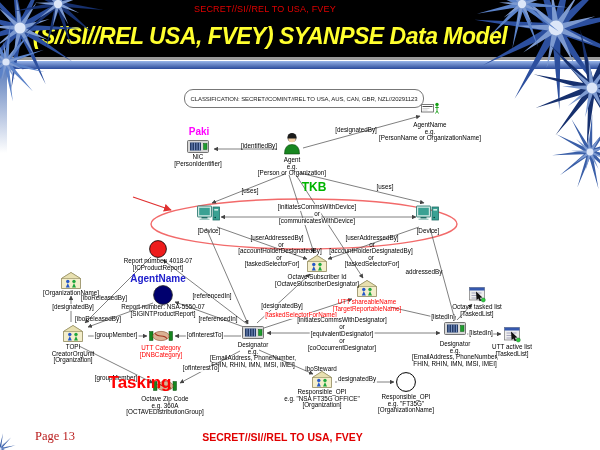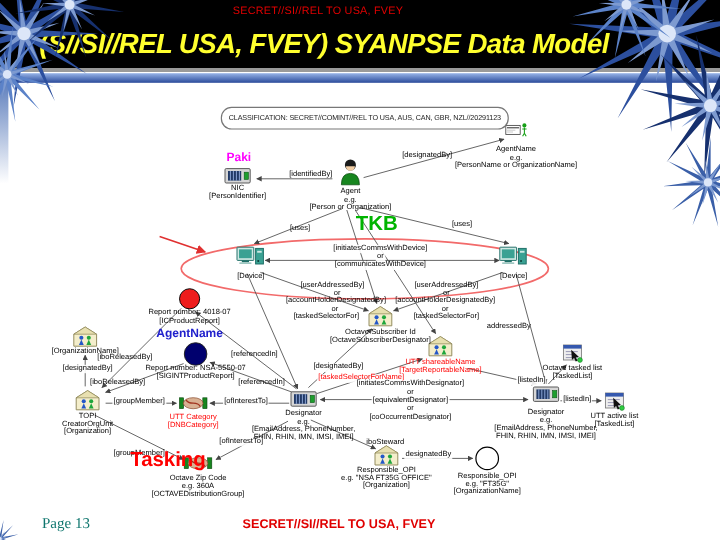--- a/index.html
+++ b/index.html
@@ -13,21 +13,21 @@
             background:linear-gradient(#4a6fb5,rgba(74,111,181,0));}
   .top-banner{position:absolute;top:4px;left:0;width:530px;text-align:center;
             color:#e00000;font-size:9px;letter-spacing:0.2px;}
   .title{position:absolute;top:23px;left:0;width:540px;text-align:center;color:#ffff2e;
             font-size:23px;font-weight:bold;font-style:italic;letter-spacing:-0.5px;}
   .class-box{position:absolute;left:184px;top:89px;width:238px;height:17px;
             border:1px solid #777;border-radius:9px;background:#fff;
             display:flex;align-items:center;justify-content:center;
             font-size:6px;letter-spacing:-0.1px;color:#222;z-index:5;}
   .page-num{position:absolute;left:35px;top:429px;font-family:"Liberation Serif",serif;
-            font-size:12.5px;color:#0f766e;z-index:5;}
+            font-size:12.5px;color:#b91c1c;z-index:5;}
   .bottom-banner{position:absolute;left:0;top:431px;width:565px;text-align:center;
             font-size:10.5px;font-weight:bold;color:#e00000;z-index:5;}
   #dsvg{position:absolute;left:0;top:0;width:600px;height:450px;z-index:2;}
   #labels{position:absolute;left:0;top:0;width:600px;height:450px;z-index:3;pointer-events:none;border-radius:11px;}
   .lb{position:absolute;transform:translateX(-50%);white-space:nowrap;text-align:center;
       font-size:6.3px;line-height:6.6px;color:#000;}
   .lb.bg{background:rgba(255,255,255,0.9);padding:0 1px;}
   .lb.ann{font-weight:bold;}
 </style>
 </head>
@@ -351,20 +351,20 @@
       <div class="lb bg" style="left: 342px; top: 317px;">[initiatesCommsWithDesignator]</div>
       <div class="lb bg" style="left: 342px; top: 324px;">or</div>
       <div class="lb bg" style="left: 342px; top: 331px;">[equivalentDesignator]</div>
       <div class="lb bg" style="left: 342px; top: 338px;">or</div>
       <div class="lb bg" style="left: 342px; top: 345px;">[coOccurrentDesignator]</div>
       <div class="lb" style="left: 321px; top: 366px;">iboSteward</div>
       <div class="lb bg" style="left: 357px; top: 376px;">designatedBy</div>
       <div class="lb bg" style="left: 443px; top: 314px;">[listedIn]</div>
       <div class="lb bg" style="left: 481px; top: 330px;">[listedIn]</div>
       <div class="lb ann" style="left: 199px; top: 126px; color: rgb(255, 0, 255); font-size: 10px; line-height: 11px;">Paki</div>
-      <div class="lb ann" style="left: 314px; top: 181px; color: rgb(0, 180, 0); font-size: 17px; line-height: 12px;">TKB</div>
+      <div class="lb ann" style="left: 314px; top: 181px; color: rgb(0, 180, 0); font-size: 12px; line-height: 12px;">TKB</div>
       <div class="lb ann" style="left: 158px; top: 273px; color: rgb(32, 32, 204); font-size: 10px; line-height: 11px;">AgentName</div>
       <div class="lb ann" style="left: 140px; top: 377px; color: rgb(255, 0, 0); font-size: 17px; line-height: 12px;">Tasking</div>
     </div>
 
   <div class="page-num">Page 13</div>
   <div class="bottom-banner">SECRET//SI//REL TO USA, FVEY</div>
 </div>
 
 </body></html>

